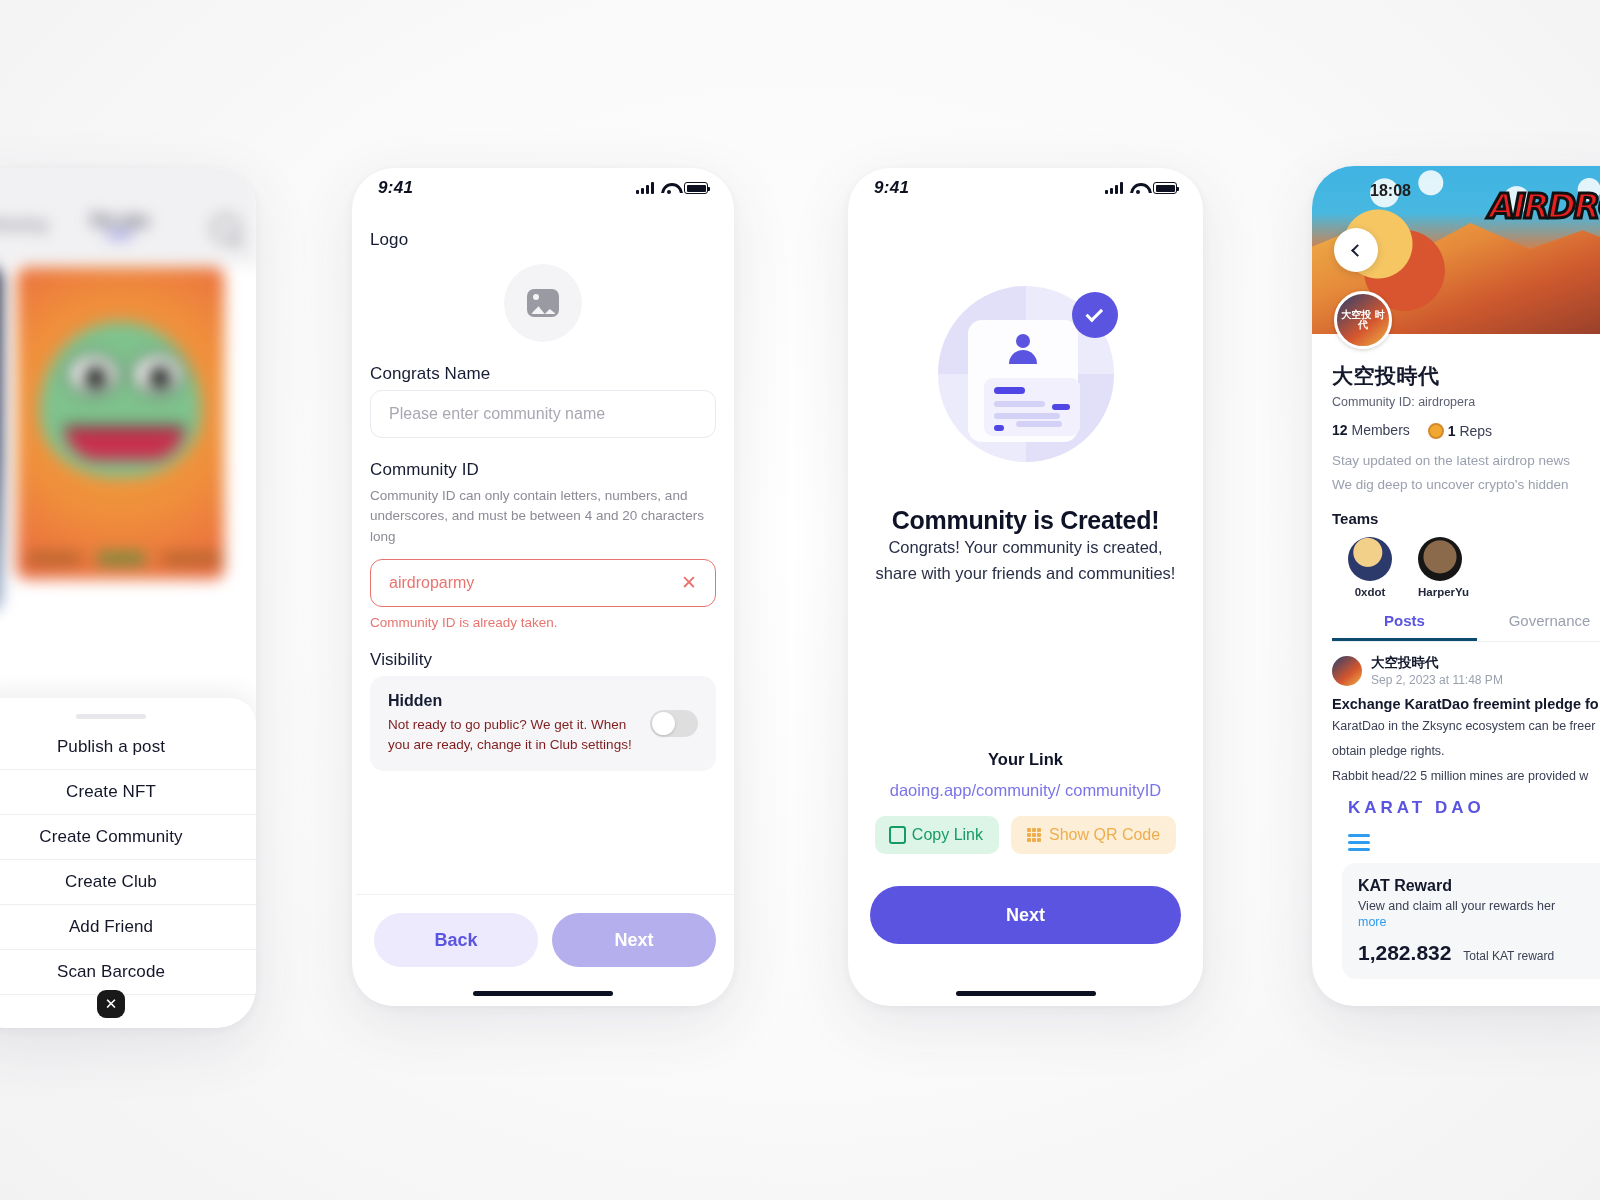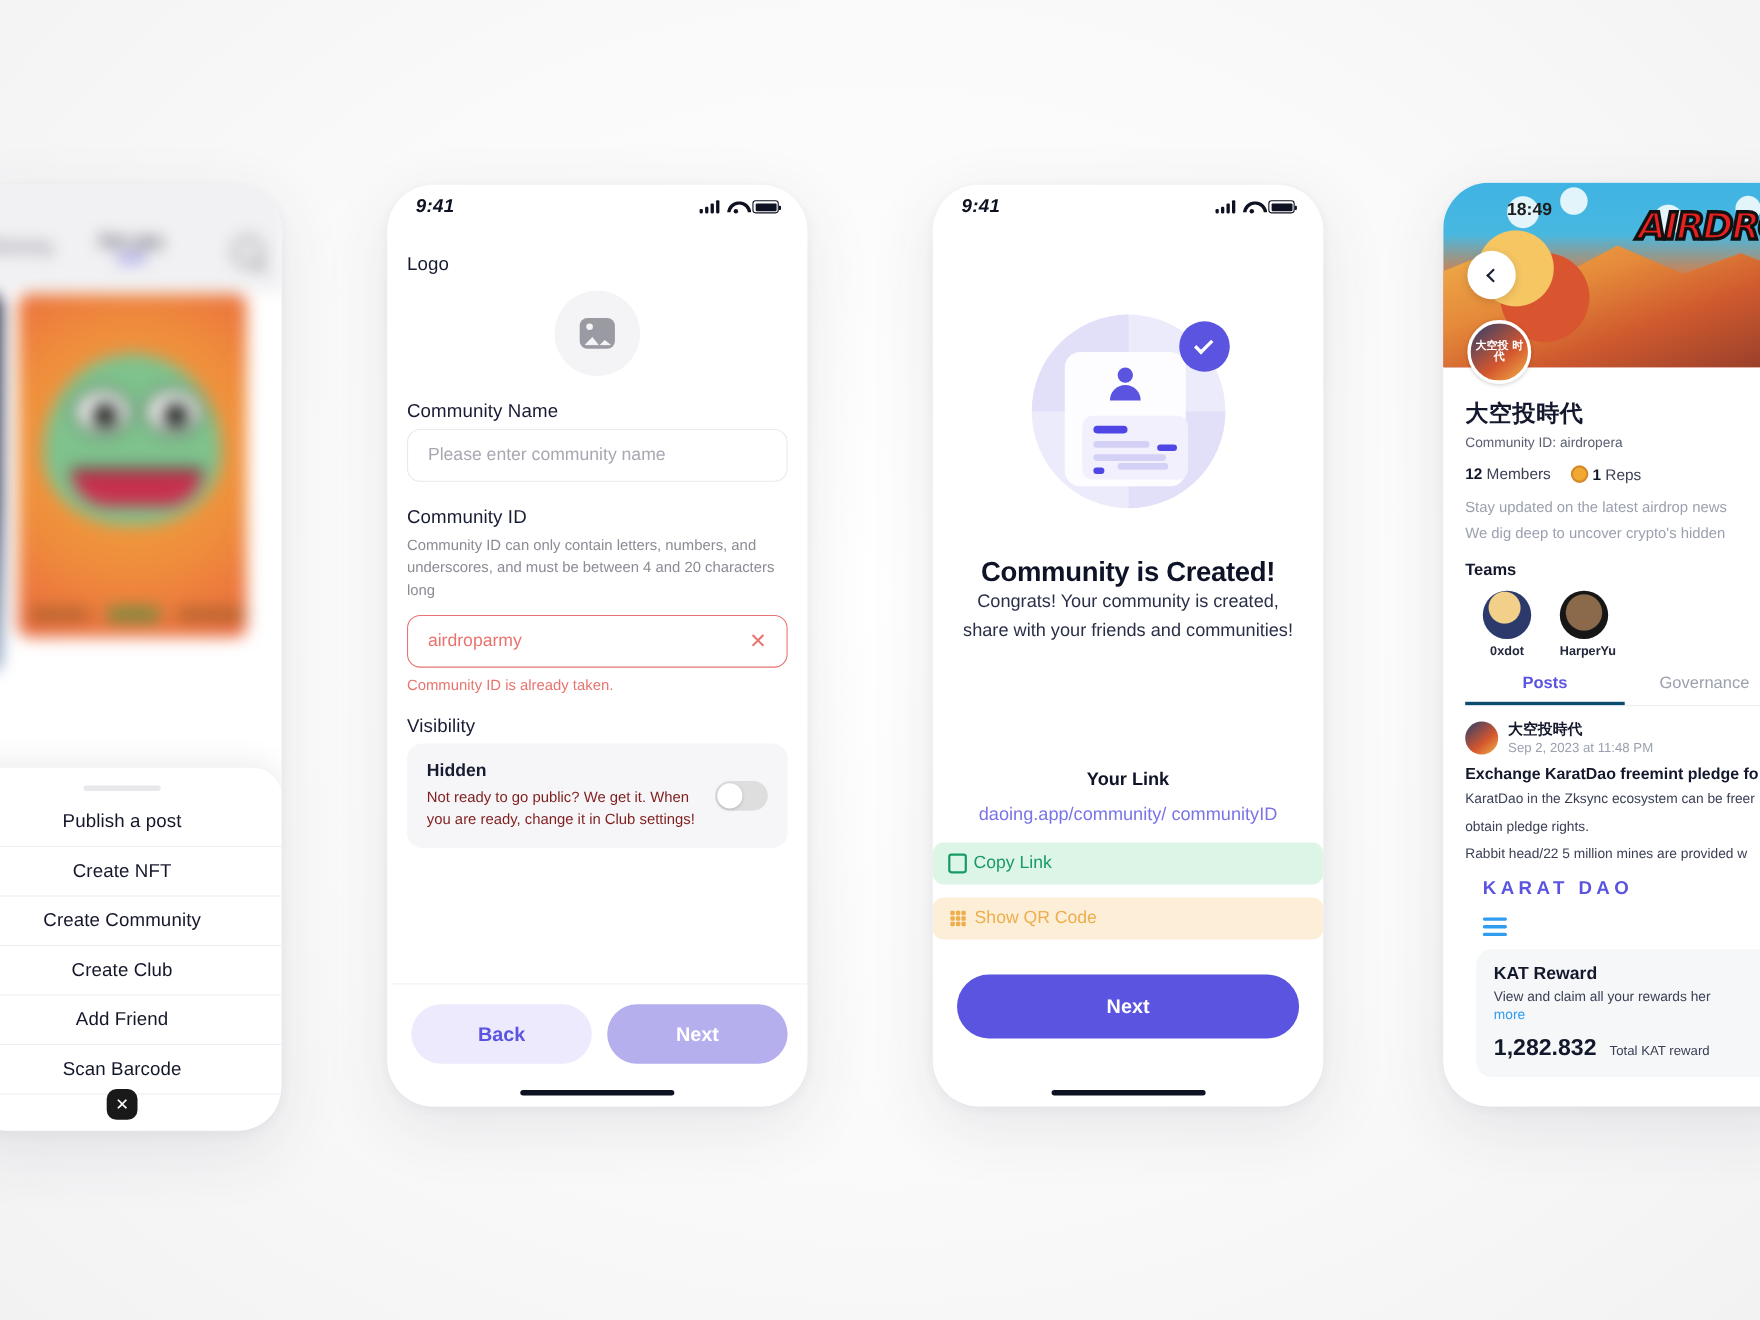--- a/index.html
+++ b/index.html
@@ -169,21 +169,21 @@
   .ill-check{position:absolute;right:-4px;top:6px;width:46px;height:46px;border-radius:50%;
     background:#5b54e0;display:flex;align-items:center;justify-content:center;}
   .ill-check i{display:block;width:16px;height:9px;border-left:3px solid #fff;
     border-bottom:3px solid #fff;transform:rotate(-45deg) translate(1px,-2px);}
 
   .done-title{text-align:center;font-size:25px;font-weight:700;color:#0f1328;margin-top:44px;letter-spacing:-.3px;}
   .done-sub{text-align:center;font-size:16.5px;color:#2a2f48;line-height:1.55;}
   .link-block{position:absolute;left:0;right:0;bottom:152px;text-align:center;}
   .link-label{font-size:16.5px;font-weight:700;color:#0f1328;margin-bottom:12px;}
   .link-url{font-size:16.5px;color:#7a74e8;margin-bottom:16px;}
-  .chip-row{display:flex;justify-content:center;gap:12px;flex-direction:column;}
+  .chip-row{display:flex;justify-content:center;gap:12px;}
   .chip{display:flex;align-items:center;gap:8px;height:38px;padding:0 16px;border-radius:10px;font-size:16px;}
   .chip-copy{background:#ddf5e7;color:#179b63;}
   .chip-qr{background:#fdeed8;color:#edae4b;}
   .copy-ic{width:13px;height:14px;border:2px solid #179b63;border-radius:3px;position:relative;}
   .copy-ic::after{content:"";position:absolute;left:-4px;top:-4px;width:13px;height:14px;
     border:2px solid #179b63;border-radius:3px;background:#ddf5e7;}
   .qr-ic{width:14px;height:14px;display:grid;grid-template-columns:repeat(3,1fr);
     grid-template-rows:repeat(3,1fr);gap:1.5px;}
   .qr-ic s{background:#edae4b;border-radius:1px;}
   .btn-next-solid{position:absolute;left:22px;right:22px;bottom:62px;height:58px;border-radius:29px;
@@ -326,21 +326,21 @@
     <div class="form">
       <div class="field-label">Logo</div>
       <div class="logo-wrap">
         <div class="logo-circle">
           <div class="img-icon">
               <span class="mt"></span>
             </div>
         </div>
       </div>
 
-      <div class="field-label">Community Name</div>
+      <div class="field-label">Congrats Name</div>
       <div class="input">Please enter community name</div>
 
       <div class="field-label">Community ID</div>
       <div class="hint">Community ID can only contain letters, numbers, and underscores, and must be between 4 and 20 characters long</div>
       <div class="input error">
         <span>airdroparmy</span>
         <span class="clear-x">✕</span>
       </div>
       <div class="err-msg">Community ID is already taken.</div>
 
@@ -431,21 +431,21 @@
 
     <div class="btn-next-solid">Next</div>
     <div class="home-ind"></div>
   </div>
 
   <div class="phone" id="phone-profile">
     <div class="banner">
       <div class="sky"></div>
         <div class="mech"></div>
         <div class="figure"></div>
-      <div class="banner-time">18:49</div>
+      <div class="banner-time">18:08</div>
       <div class="banner-word">AIRDROP</div>
       <div class="pf-back">
         <div class="chev"></div>
       </div>
     </div>
     <div class="pf-avatar">大空投
 时代</div>
 
     <div class="pf-body">
       <div class="pf-name">大空投時代</div>

